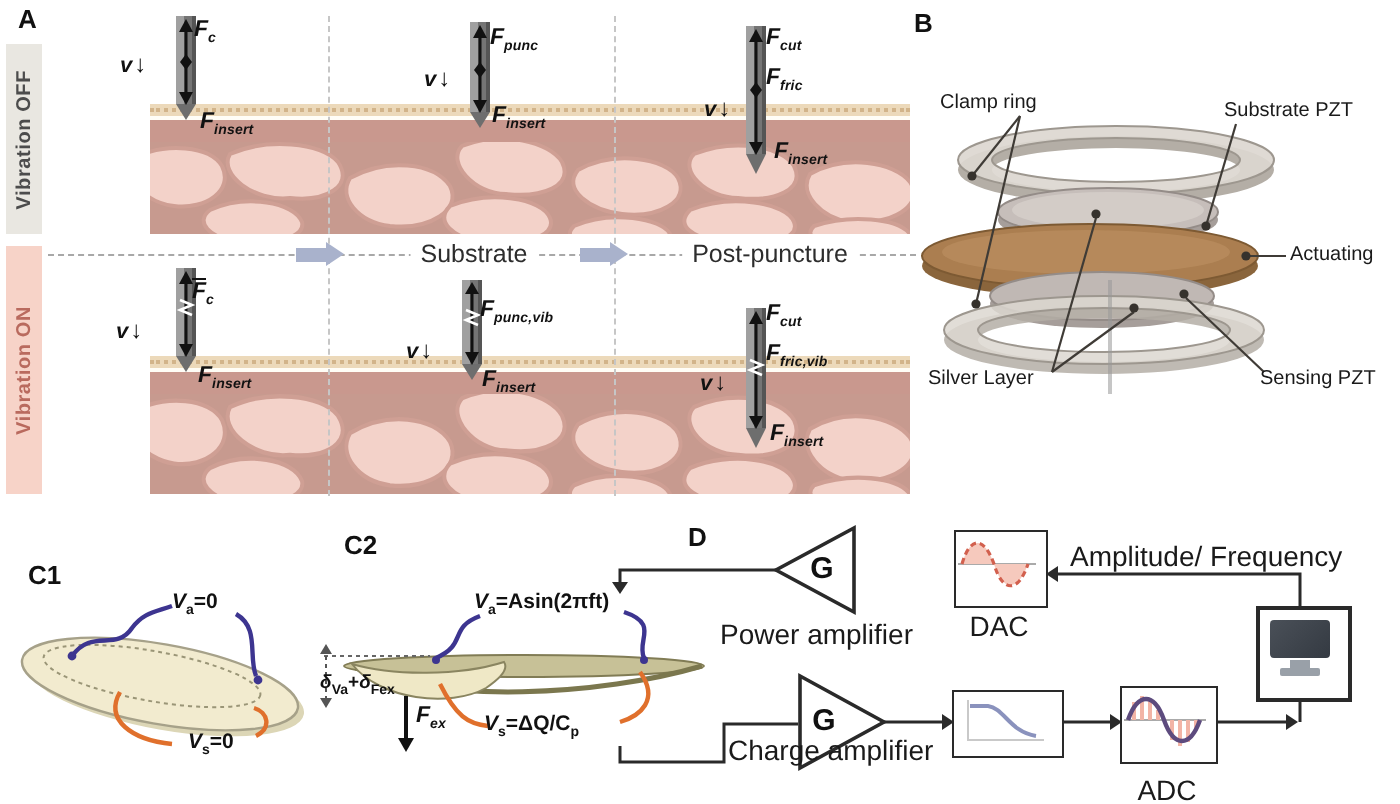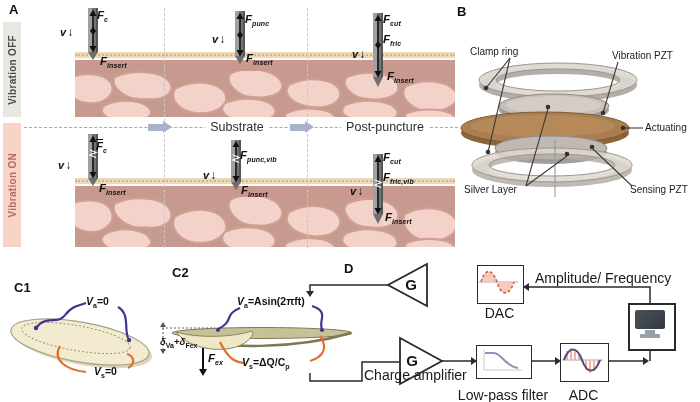--- a/index.html
+++ b/index.html
@@ -228,21 +228,21 @@
       <circle cx="31" cy="73" r="2.3"></circle>
         <circle cx="33" cy="137" r="2.3"></circle>
       <circle cx="148" cy="98" r="2.3"></circle>
         <circle cx="168" cy="113" r="2.3"></circle>
       <circle cx="93" cy="92" r="2.3"></circle>
         <circle cx="112" cy="139" r="2.3"></circle>
       <circle cx="137" cy="132" r="2.3"></circle>
     </g>
   </svg>
   <span class="blbl" style="left:470px;top:46px">Clamp ring</span>
-  <span class="blbl" style="left:612px;top:50px">Vibration PZT</span>
+  <span class="blbl" style="left:612px;top:50px">Substrate PZT</span>
   <span class="blbl" style="left:645px;top:122px">Actuating</span>
   <span class="blbl" style="left:464px;top:184px">Silver Layer</span>
   <span class="blbl" style="left:630px;top:184px">Sensing PZT</span>
 
   <svg class="abs" style="left:0;top:0" width="700" height="402" viewBox="0 0 700 402">
 
     <ellipse cx="83" cy="345" rx="70" ry="20" transform="rotate(10 83 345)" fill="#dcd6b6"></ellipse>
     <ellipse cx="80" cy="342" rx="70" ry="20" transform="rotate(10 80 342)" fill="#f2ebcf" stroke="#a6a189" stroke-width="1.2"></ellipse>
     <ellipse cx="76" cy="338" rx="55" ry="12.5" transform="rotate(10 76 338)" fill="none" stroke="#9a9577" stroke-width="1" stroke-dasharray="2,2"></ellipse>
 
@@ -332,19 +332,19 @@
       </g>
       <path d="M3,16 C8,2 16,2 21,16 C26,30 34,30 39,16" fill="none" stroke="#5d4b7e" stroke-width="2.2"></path>
     </svg>
   </div>
   <div class="monitor">
     <div class="mon-screen"></div>
     <div class="mon-neck"></div>
     <div class="mon-base"></div>
   </div>
 
+  <span class="dlbl ctr" style="left:360px;top:309px;width:96px">Power amplifier</span>
   <span class="dlbl ctr" style="left:477px;top:305px;width:45px">DAC</span>
   <span class="dlbl" style="left:535px;top:270px">Amplitude/ Frequency</span>
   <span class="dlbl ctr" style="left:364px;top:367px;width:88px">Charge amplifier</span>
-  <span class="dlbl ctr" style="left:455px;top:387px;width:96px">Low-pass filter</span>
   <span class="dlbl ctr" style="left:560px;top:387px;width:47px">ADC</span>
 
 </div>
 
 </body></html>

